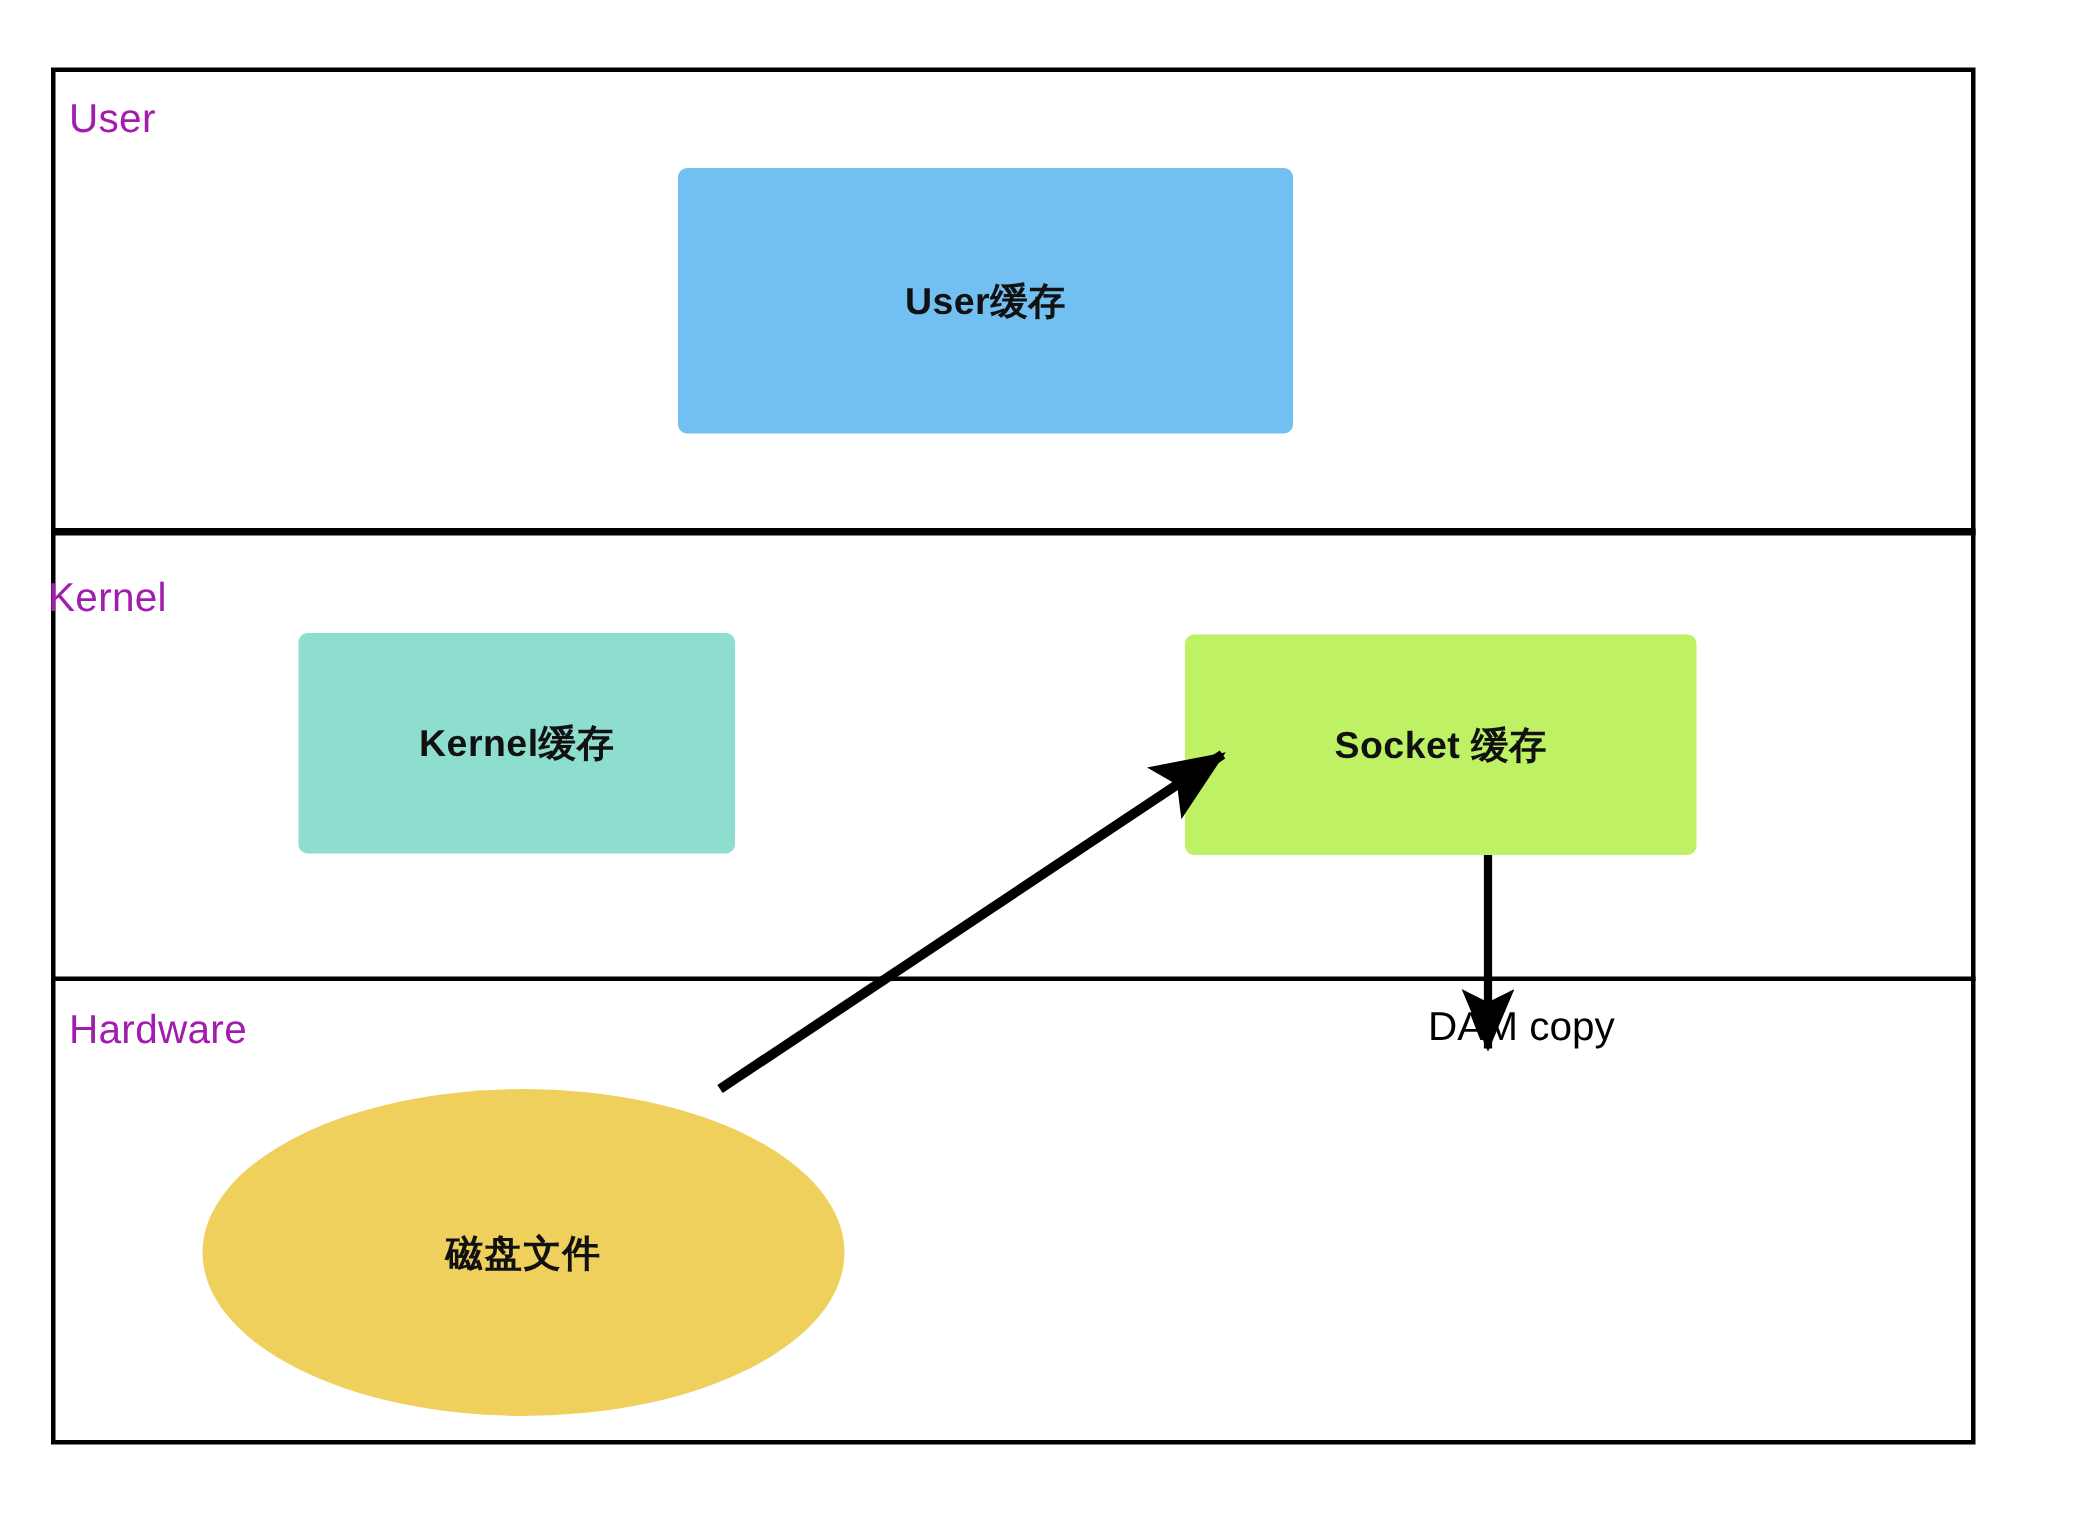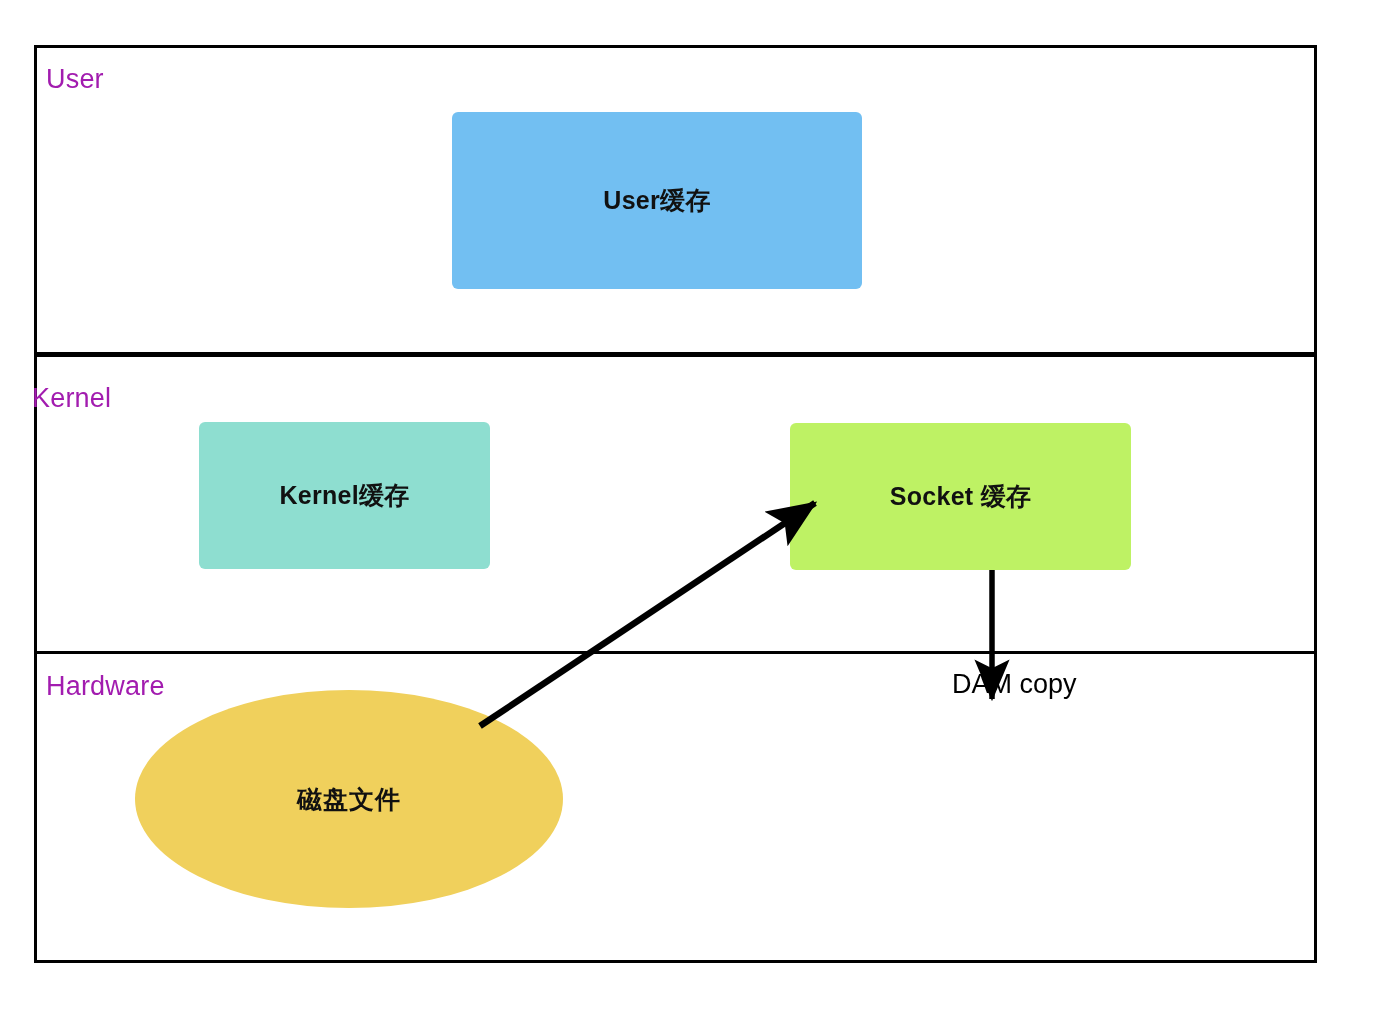--- a/index.html
+++ b/index.html
@@ -108,21 +108,21 @@
   }
   .node-ellipse .node-text {
     font-size: 25px;
     font-weight: bold;
     color: #111111;
     white-space: nowrap;
     letter-spacing: 1px;
   }
   .node-disk {
     left: 135px;
-    top: 690px;
+    top: 726px;
     width: 428px;
     height: 218px;
   }
   .node-network {
     left: 778px;
     top: 702px;
     width: 425px;
     height: 220px;
   }
 

